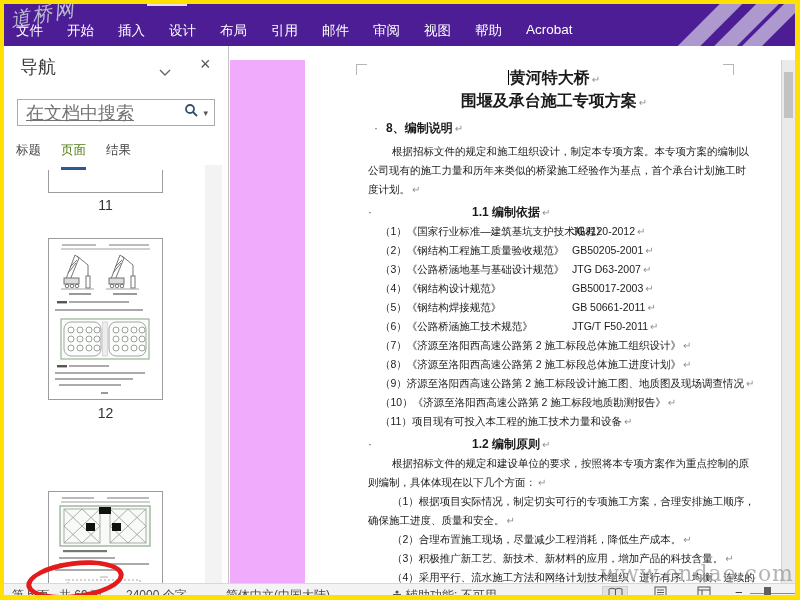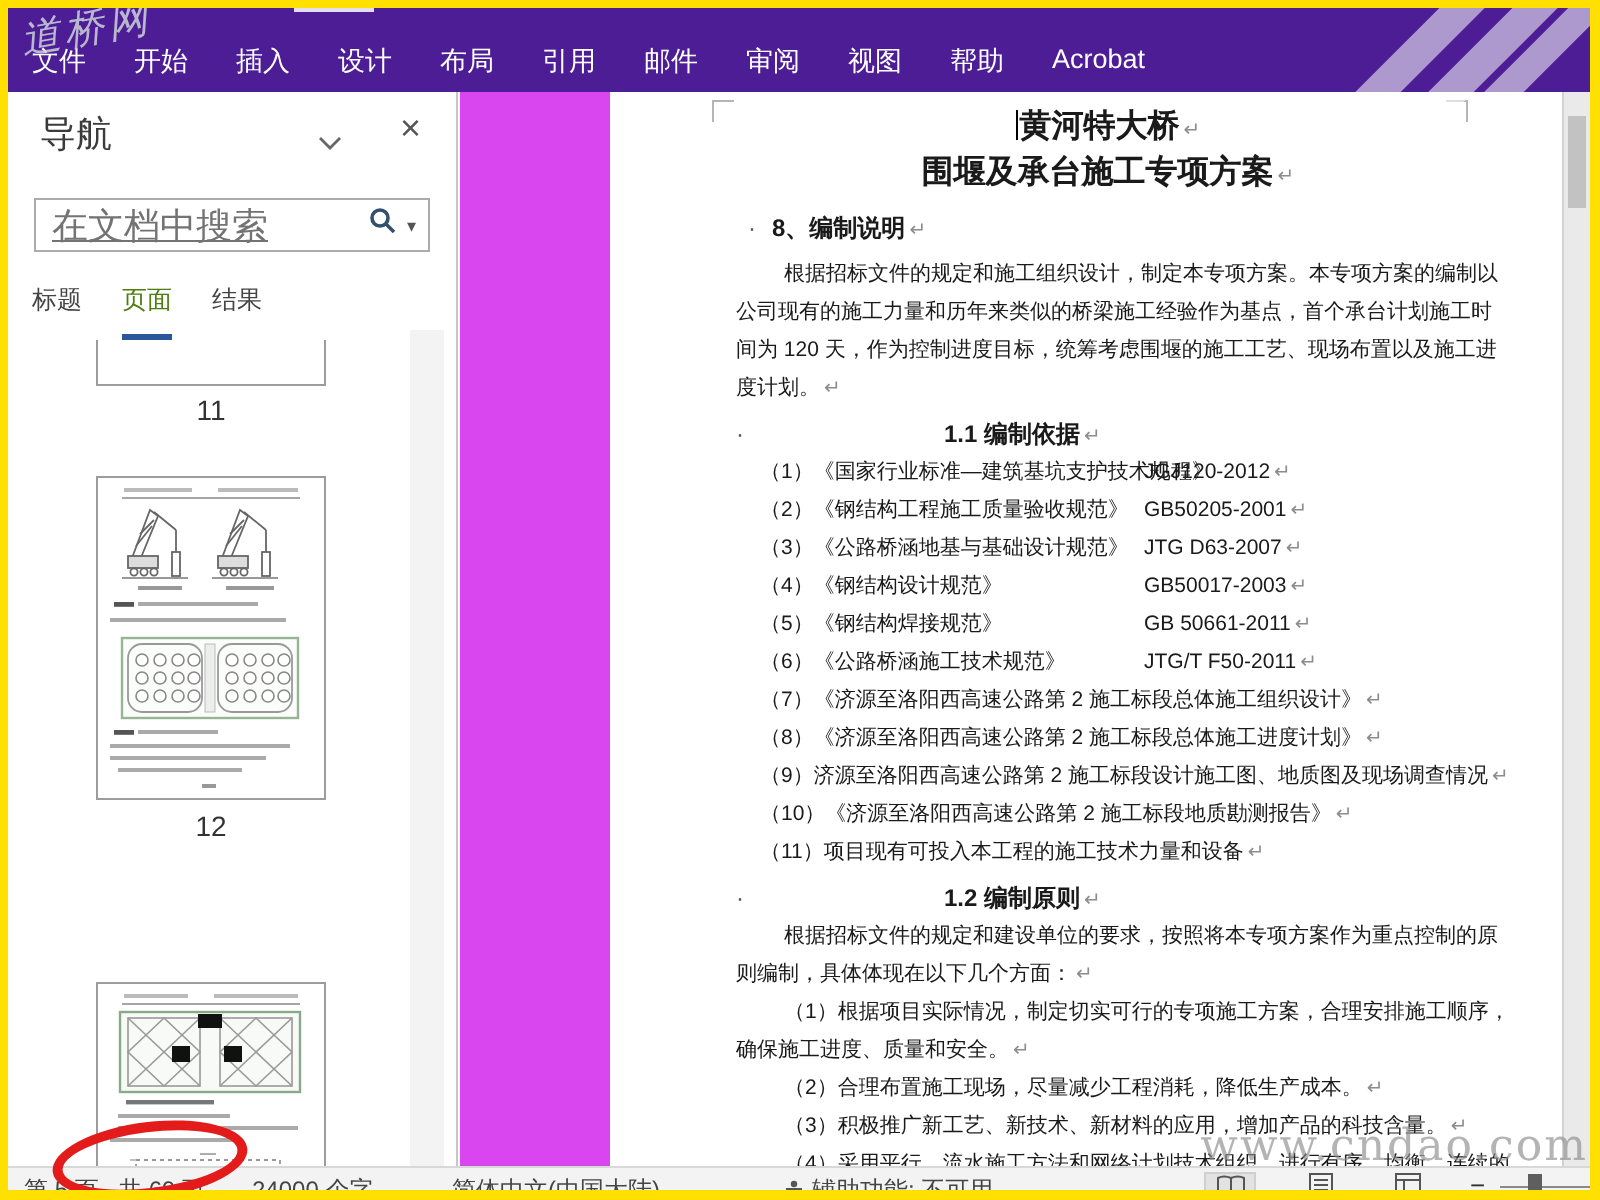--- a/index.html
+++ b/index.html
@@ -44,21 +44,21 @@
   .nav-list { position:absolute; left:0; top:124px; width:200px; bottom:0; overflow:hidden; }
   .nav-scroll { position:absolute; right:6px; top:119px; bottom:0; width:17px; background:#f3f3f3; }
   .thumb { position:absolute; left:44px; width:115px; background:#fff; border:1px solid #9c9c9c; }
   .t11 { top:-31px; height:54px; }
   .t12 { top:68px; height:162px; }
   .t13 { top:321px; height:186px; }
   .tlabel { position:absolute; left:44px; width:115px; text-align:center; font-size:14px; color:#333; }
   .l11 { top:27px; } .l12 { top:235px;text-align:center; }
 
   
-  .canvas { position:absolute; left:230px; top:46px; width:565px; height:537px; background:#d946ef; z-index:3; }
+  .canvas { position:absolute; left:230px; top:60px; width:565px; height:537px; background:#f0abfc; z-index:3; }
   .vscroll { position:absolute; right:0; top:0; width:13px; height:537px; background:#eaeaea; }
   .vthumb { position:absolute; right:2px; top:12px; width:9px; height:46px; background:#c2c2c2; }
   .page { position:absolute; left:75px; top:0; width:477px; height:537px; background:#fff; overflow:hidden; border-right:1px solid #d2d2d2; }
   .crop { position:absolute; width:11px; height:11px; }
   .crop.tl { left:51px; top:4px; border-left:1px solid #b5b5b5; border-top:1px solid #b5b5b5; }
   .crop.tr { left:418px; top:4px; border-right:1px solid #b5b5b5; border-top:1px solid #b5b5b5; }
   .doc { position:absolute; left:63px; top:6px; width:372px; }
   .dl { position:relative; height:19px; line-height:19px; font-size:10.5px; color:#1a1a1a; white-space:nowrap; }
   .dl.title { height:23px; line-height:23px; font-size:16px; font-weight:bold; text-align:center; }
   .dl.h { font-weight:bold; font-size:12px; height:20px; line-height:20px; }
@@ -264,21 +264,20 @@
 <div class="canvas">
   <div class="page">
     <div class="crop tl"></div>
     <div class="crop tr"></div>
     <div class="doc" id="doc-lines">
         <div class="dl title"><span class="caret"></span><span>黄河特大桥</span><span class="pmark">↵</span></div>
         <div class="dl title"><span>围堰及承台施工专项方案</span><span class="pmark">↵</span></div>
         <div class="dl h h1"><span class="odot">·</span><span class="htext">8、编制说明</span><span class="pmark">↵</span></div>
         <div class="dl b ind24"><span>根据招标文件的规定和施工组织设计，制定本专项方案。本专项方案的编制以</span></div>
         <div class="dl b ind0"><span>公司现有的施工力量和历年来类似的桥梁施工经验作为基点，首个承台计划施工时</span></div>
-        <div class="dl b ind0"><span>间为 120 天，作为控制进度目标，统筹考虑围堰的施工工艺、现场布置以及施工进</span></div>
         <div class="dl b ind0"><span>度计划。</span><span class="pmark">↵</span></div>
         <div class="dl h h2"><span class="odot">·</span><span class="htext">1.1 编制依据</span><span class="pmark">↵</span></div>
         <div class="dl b ind10"><span>（1）《国家行业标准—建筑基坑支护技术规程》</span><span class="code">JGJ120-2012<span class="pmark">↵</span></span></div>
         <div class="dl b ind10"><span>（2）《钢结构工程施工质量验收规范》</span><span class="code">GB50205-2001<span class="pmark">↵</span></span></div>
         <div class="dl b ind10"><span>（3）《公路桥涵地基与基础设计规范》</span><span class="code">JTG D63-2007<span class="pmark">↵</span></span></div>
         <div class="dl b ind10"><span>（4）《钢结构设计规范》</span><span class="code">GB50017-2003<span class="pmark">↵</span></span></div>
         <div class="dl b ind10"><span>（5）《钢结构焊接规范》</span><span class="code">GB 50661-2011<span class="pmark">↵</span></span></div>
         <div class="dl b ind10"><span>（6）《公路桥涵施工技术规范》</span><span class="code">JTG/T F50-2011<span class="pmark">↵</span></span></div>
         <div class="dl b ind10"><span>（7）《济源至洛阳西高速公路第 2 施工标段总体施工组织设计》</span><span class="pmark">↵</span></div>
         <div class="dl b ind10"><span>（8）《济源至洛阳西高速公路第 2 施工标段总体施工进度计划》</span><span class="pmark">↵</span></div>

